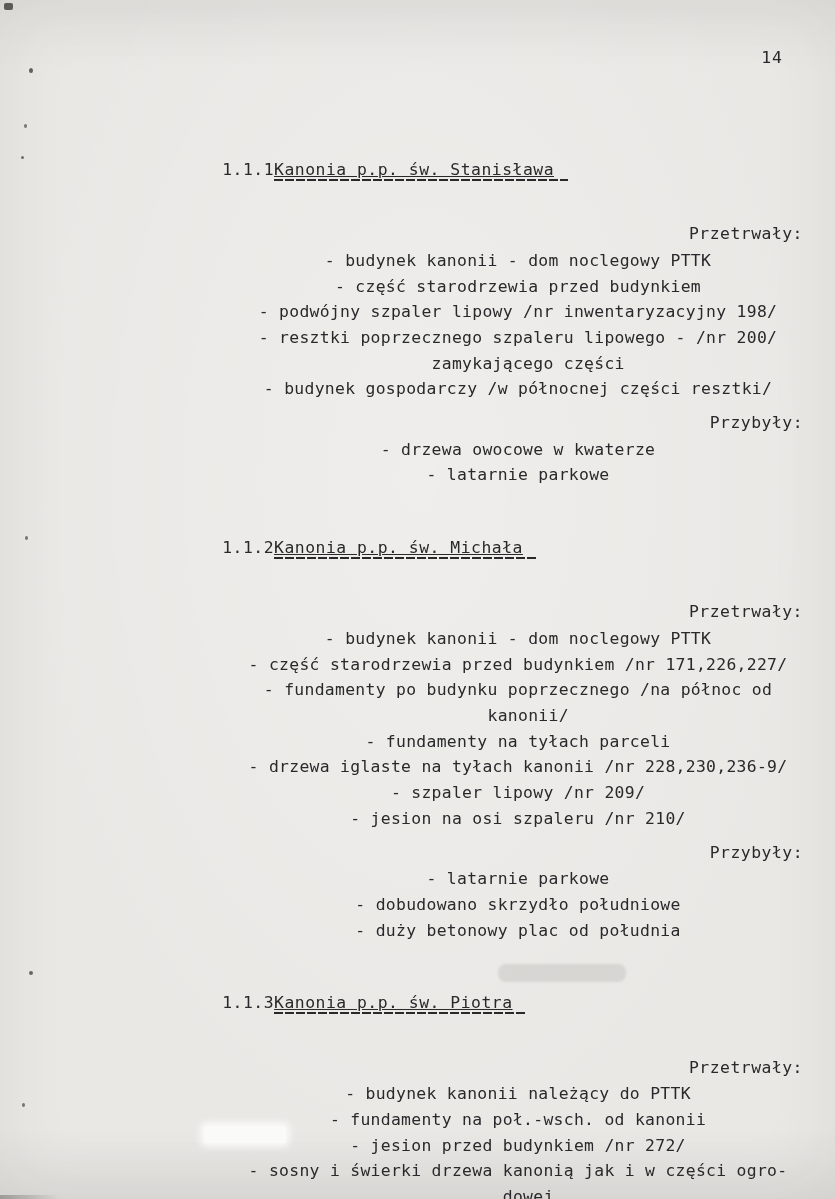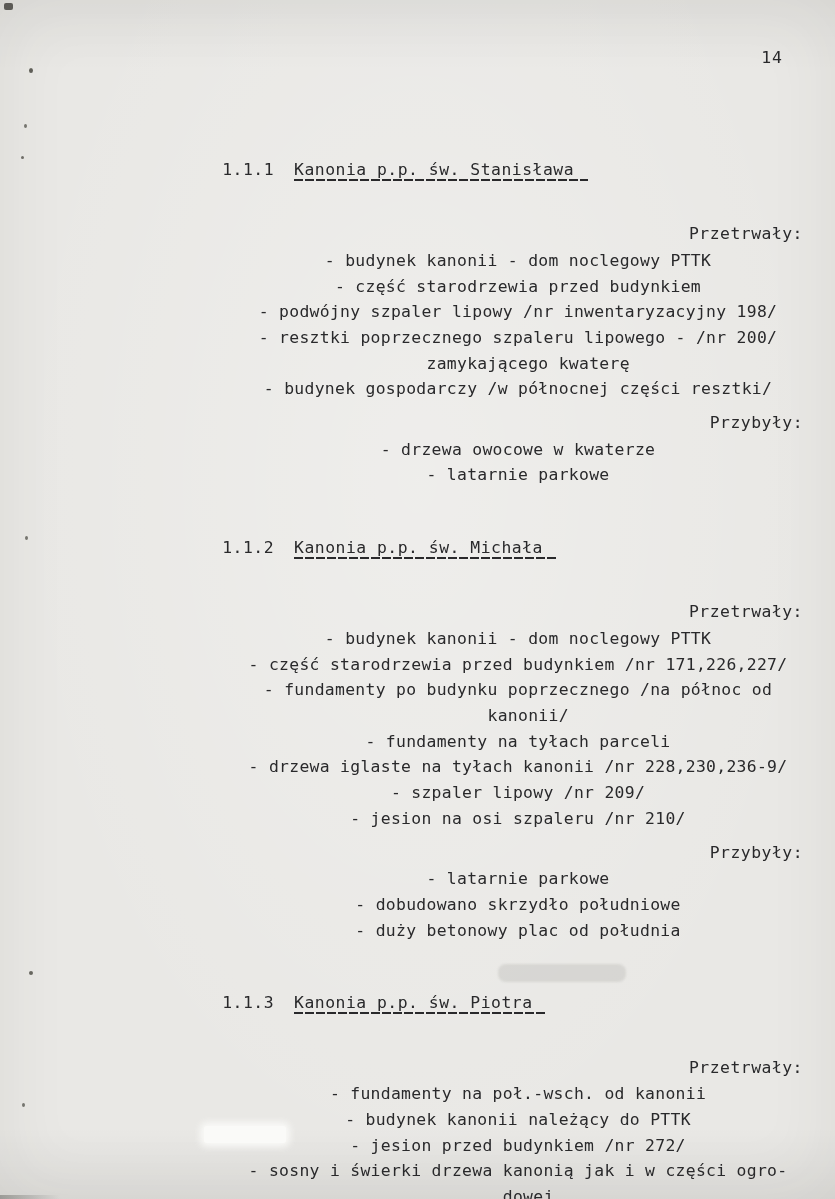--- a/index.html
+++ b/index.html
@@ -32,23 +32,23 @@
     position:absolute;
     left:163px;top:131px;width:640px;
     font-size:16.4px;
     line-height:25.7px;
   }
   .doc-section{margin-bottom:21px;}
   .section-heading{margin-bottom:13px;white-space:pre;}
   .section-number{letter-spacing:0.5px;}
   .section-title{
     position:relative;
-    margin-left:20px;
     padding:0 4px 3px 0;
     letter-spacing:0.5px;
+    text-decoration:underline;
   }
   .section-title::after{
     content:"";
     position:absolute;left:0;right:-10px;bottom:1px;height:1.7px;
     background:repeating-linear-gradient(90deg,var(--ink) 0 9px,rgba(0,0,0,0) 9px 11px);
   }
   .group-label{
     padding-left:48px;
     margin-top:8px;
     letter-spacing:0.5px;
@@ -105,21 +105,21 @@
     <div class="section-heading">
       <span class="section-number">1.1.1</span><span class="section-title">Kanonia p.p. św. Stanisława</span>
     </div>
     <div class="section-groups">
           <div class="group-label">Przetrwały:</div>
           <div class="group-lines">
             <div class="line">- budynek kanonii - dom noclegowy PTTK</div>
             <div class="line">- część starodrzewia przed budynkiem</div>
             <div class="line">- podwójny szpaler lipowy /nr inwentaryzacyjny 198/</div>
             <div class="line">- resztki poprzecznego szpaleru lipowego - /nr 200/</div>
-            <div class="line">  zamykającego kwaterę</div>
+            <div class="line">  zamykającego części</div>
             <div class="line">- budynek gospodarczy /w północnej części resztki/</div>
           </div>
           <div class="group-label">Przybyły:</div>
           <div class="group-lines">
             <div class="line">- drzewa owocowe w kwaterze</div>
             <div class="line">- latarnie parkowe</div>
           </div>
         </div>
   </section>
 
@@ -148,22 +148,22 @@
         </div>
   </section>
 
   <section class="doc-section">
     <div class="section-heading">
       <span class="section-number">1.1.3</span><span class="section-title">Kanonia p.p. św. Piotra</span>
     </div>
     <div class="section-groups">
           <div class="group-label">Przetrwały:</div>
           <div class="group-lines">
+            <div class="line">- budynek kanonii należący do PTTK</div>
             <div class="line">- fundamenty na poł.-wsch. od kanonii</div>
-            <div class="line">- budynek kanonii należący do PTTK</div>
             <div class="line">- jesion przed budynkiem /nr 272/</div>
             <div class="line">- sosny i świerki drzewa kanonią jak i w części ogro-</div>
             <div class="line">  dowej</div>
           </div>
         </div>
   </section>
 </div>
 
   <span class="speck s1"></span>
   <span class="speck s2"></span>

